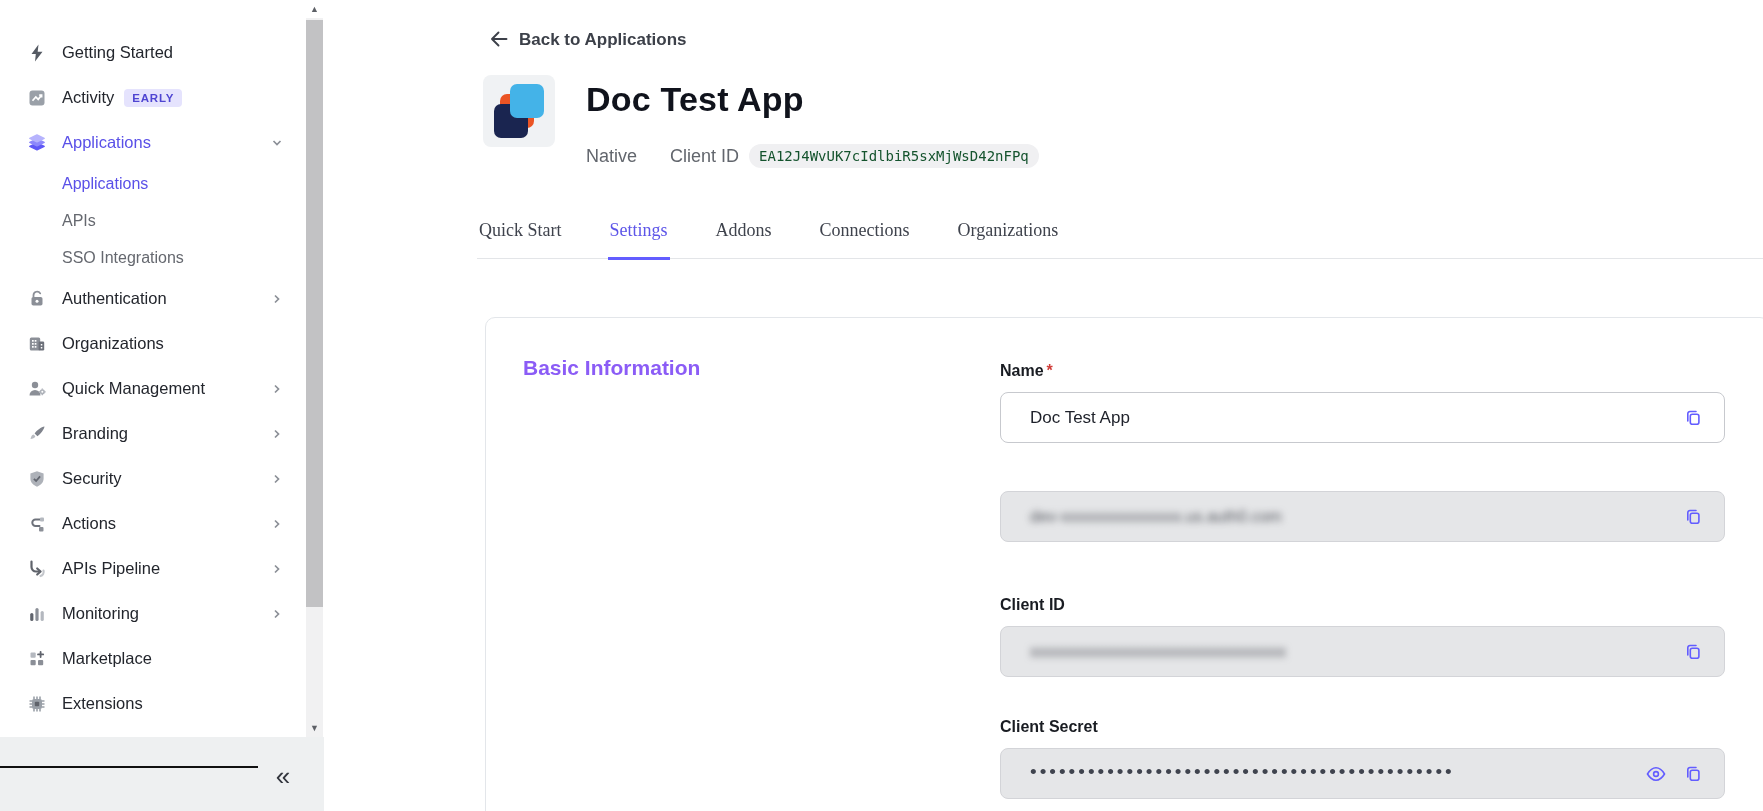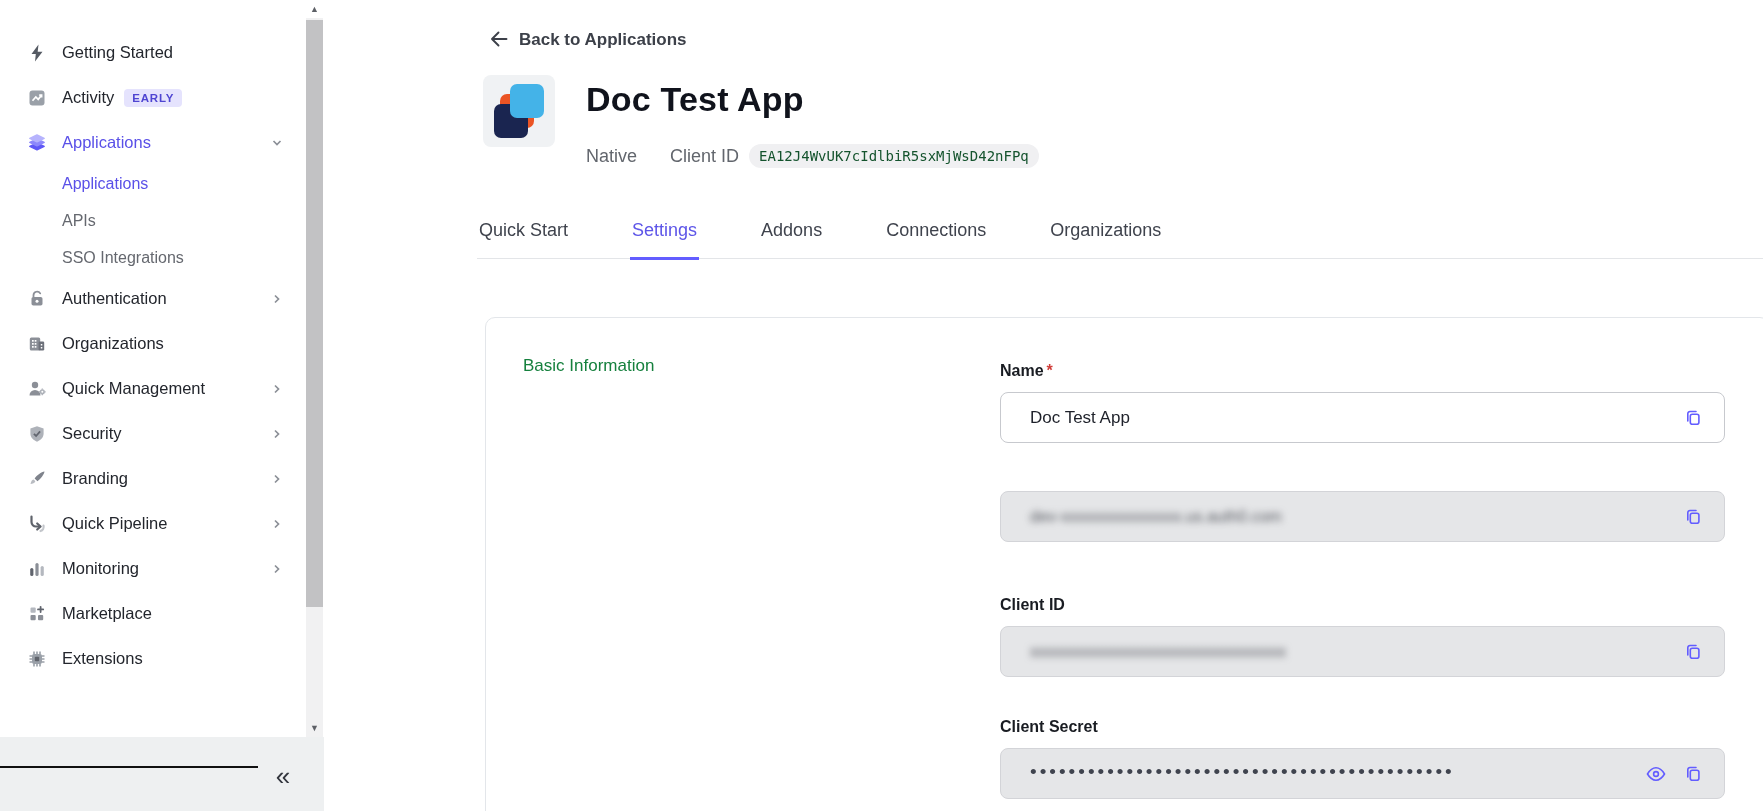--- a/index.html
+++ b/index.html
@@ -50,27 +50,27 @@
 
   .title-block { position:absolute; left:262px; top:80px; }
   .app-title { font-size:34px; font-weight:bold; color:#10131c; letter-spacing:.2px; }
   .meta-row { display:flex; align-items:center; margin-top:25px; }
   .meta-type { font-size:18px; color:#62666d; }
   .meta-cid-label { font-size:18px; color:#62666d; margin-left:33px; }
   .meta-chip { margin-left:10px; background:#f0f0f2; color:#14532d; border-radius:12px; padding:4px 10px;
                font-family:"DejaVu Sans Mono", monospace; font-size:14px; }
 
   .tabbar { position:absolute; left:153px; top:216px; width:1286px; border-bottom:1px solid #e3e5e8; }
-  .tabs { display:flex; gap:60px; }
+  .tabs { display:flex; gap:44px;font-family:Liberation Serif, serif; }
   .tab { font-size:18px; color:#3f434d; padding:4px 2px 16px 2px; cursor:pointer; border-bottom:3px solid transparent; margin-bottom:-2px; }
   .tab.active { color:#5d55e8; border-bottom-color:#635dff; }
 
   .card { position:absolute; left:161px; top:317px; width:1285px; height:520px; background:#fff;
           border:1px solid #e3e6ea; border-radius:10px; }
-  .card-heading { position:absolute; left:199px; top:356px; font-size:17px; font-weight:400; color:#15803d; }
+  .card-heading { position:absolute; left:199px; top:356px; font-size:21px; font-weight:700; color:#8b5cf6; }
 
   .fg { position:absolute; left:676px; width:725px; }
   .fg label { display:block; font-size:16px; font-weight:600; color:#191c22; }
   .req { color:#d03c38; margin-left:3px; }
   .inp-wrap { position:relative; margin-top:12px; }
   .inp { width:725px; height:51px; border:1px solid #c7c9ce; border-radius:8px; background:#fff;
          font-family:"Liberation Sans", sans-serif; font-size:17px; color:#1e212a; padding:0 95px 0 29px; }
   .inp-ro { width:725px; height:51px; border:1px solid #d3d4d8; border-radius:8px; background:#e5e6e8;
             display:flex; align-items:center; padding:0 95px 0 29px; overflow:hidden; white-space:nowrap; }
   .blurred { filter:blur(3.5px); font-size:16px; color:#55585f; }
@@ -190,59 +190,75 @@
         <span class="chev">
           <svg width="16" height="16" viewBox="0 0 16 16">
               <path d="M6 4.5 l3.5 3.5 -3.5 3.5" stroke="#8b8f97" stroke-width="1.7" fill="none"></path>
             </svg>
         </span>
       </div>
 
       <div class="nav-item">
         <span class="nav-ico">
           <svg width="20" height="20" viewBox="0 0 20 20">
+              <path d="M17.5 2.5 c-3.2.3-7.6 3.9-9.9 6.9 l2.9 2.9 c3-2.3 6.6-6.7 7-9.8z" fill="#7f838c"></path>
+              <path d="M6.6 10.5 c-1.9.4-2.6 2.4-3.1 4.6 2.1-.4 4.2-1 4.9-2.8z" fill="#b9bcc2"></path>
+            </svg>
+        </span>
+        <span class="nav-label">Branding</span>
+        <span class="spacer"></span>
+        <span class="chev">
+          <svg width="16" height="16" viewBox="0 0 16 16">
+              <path d="M6 4.5 l3.5 3.5 -3.5 3.5" stroke="#8b8f97" stroke-width="1.7" fill="none"></path>
+            </svg>
+        </span>
+      </div>
+
+      <div class="nav-item">
+        <span class="nav-ico">
+          <svg width="20" height="20" viewBox="0 0 20 20">
               <path d="M10 2.2 l6.6 2.3 v5.1 c0 4-2.9 6.6-6.6 8.1 C6.3 16.2 3.4 13.6 3.4 9.6 V4.5z" fill="#aeb2b9"></path>
               <path d="M6.9 9.8 l2.2 2.2 4-4.6" stroke="#62666f" stroke-width="1.8" fill="none"></path>
             </svg>
         </span>
         <span class="nav-label">Security</span>
         <span class="spacer"></span>
         <span class="chev">
           <svg width="16" height="16" viewBox="0 0 16 16">
               <path d="M6 4.5 l3.5 3.5 -3.5 3.5" stroke="#8b8f97" stroke-width="1.7" fill="none"></path>
             </svg>
         </span>
       </div>
 
       <div class="nav-item">
         <span class="nav-ico">
           <svg width="20" height="20" viewBox="0 0 20 20">
-              <path d="M17.5 2.5 c-3.2.3-7.6 3.9-9.9 6.9 l2.9 2.9 c3-2.3 6.6-6.7 7-9.8z" fill="#7f838c"></path>
-              <path d="M6.6 10.5 c-1.9.4-2.6 2.4-3.1 4.6 2.1-.4 4.2-1 4.9-2.8z" fill="#b9bcc2"></path>
-            </svg>
-        </span>
-        <span class="nav-label">Branding</span>
-        <span class="spacer"></span>
-        <span class="chev">
-          <svg width="16" height="16" viewBox="0 0 16 16">
-              <path d="M6 4.5 l3.5 3.5 -3.5 3.5" stroke="#8b8f97" stroke-width="1.7" fill="none"></path>
-            </svg>
-        </span>
-      </div>
-
+              <path d="M15.5 5.5 h-7 a3.2 3.2 0 0 0 0 6.4 h4" stroke="#6e727b" stroke-width="2" fill="none" stroke-linecap="round"></path>
+              <rect x="13" y="3.5" width="4" height="4" rx="1" fill="#b4b8bf"></rect>
+              <rect x="12" y="13" width="4.5" height="4.5" rx="1" fill="#8b8f97"></rect>
+            </svg>
+        </span>
+        <span class="nav-label">Actions</span>
+        <span class="spacer"></span>
+        <span class="chev">
+          <svg width="16" height="16" viewBox="0 0 16 16">
+              <path d="M6 4.5 l3.5 3.5 -3.5 3.5" stroke="#8b8f97" stroke-width="1.7" fill="none"></path>
+            </svg>
+        </span>
+      </div>
 
       <div class="nav-item">
         <span class="nav-ico">
           <svg width="20" height="20" viewBox="0 0 20 20">
               <path d="M4.5 2.5 v5.5 a4.5 4.5 0 0 0 4.5 4.5 h2.5" stroke="#5f636b" stroke-width="2.2" fill="none" stroke-linecap="round"></path>
               <path d="M10.2 9.5 l3.4 3 -3.4 3" stroke="#5f636b" stroke-width="2.2" fill="none" stroke-linecap="round" stroke-linejoin="round"></path>
               <path d="M13.5 17 a4.5 4.5 0 0 0 3-5.5" stroke="#c3c6cb" stroke-width="2.2" fill="none" stroke-linecap="round"></path>
             </svg>
         </span>
-        <span class="nav-label">Quick Pipeline</span>
+        <span class="nav-label">APIs Pipeline</span>
         <span class="spacer"></span>
         <span class="chev">
           <svg width="16" height="16" viewBox="0 0 16 16">
               <path d="M6 4.5 l3.5 3.5 -3.5 3.5" stroke="#8b8f97" stroke-width="1.7" fill="none"></path>
             </svg>
         </span>
       </div>
 
       <div class="nav-item">
         <span class="nav-ico">

